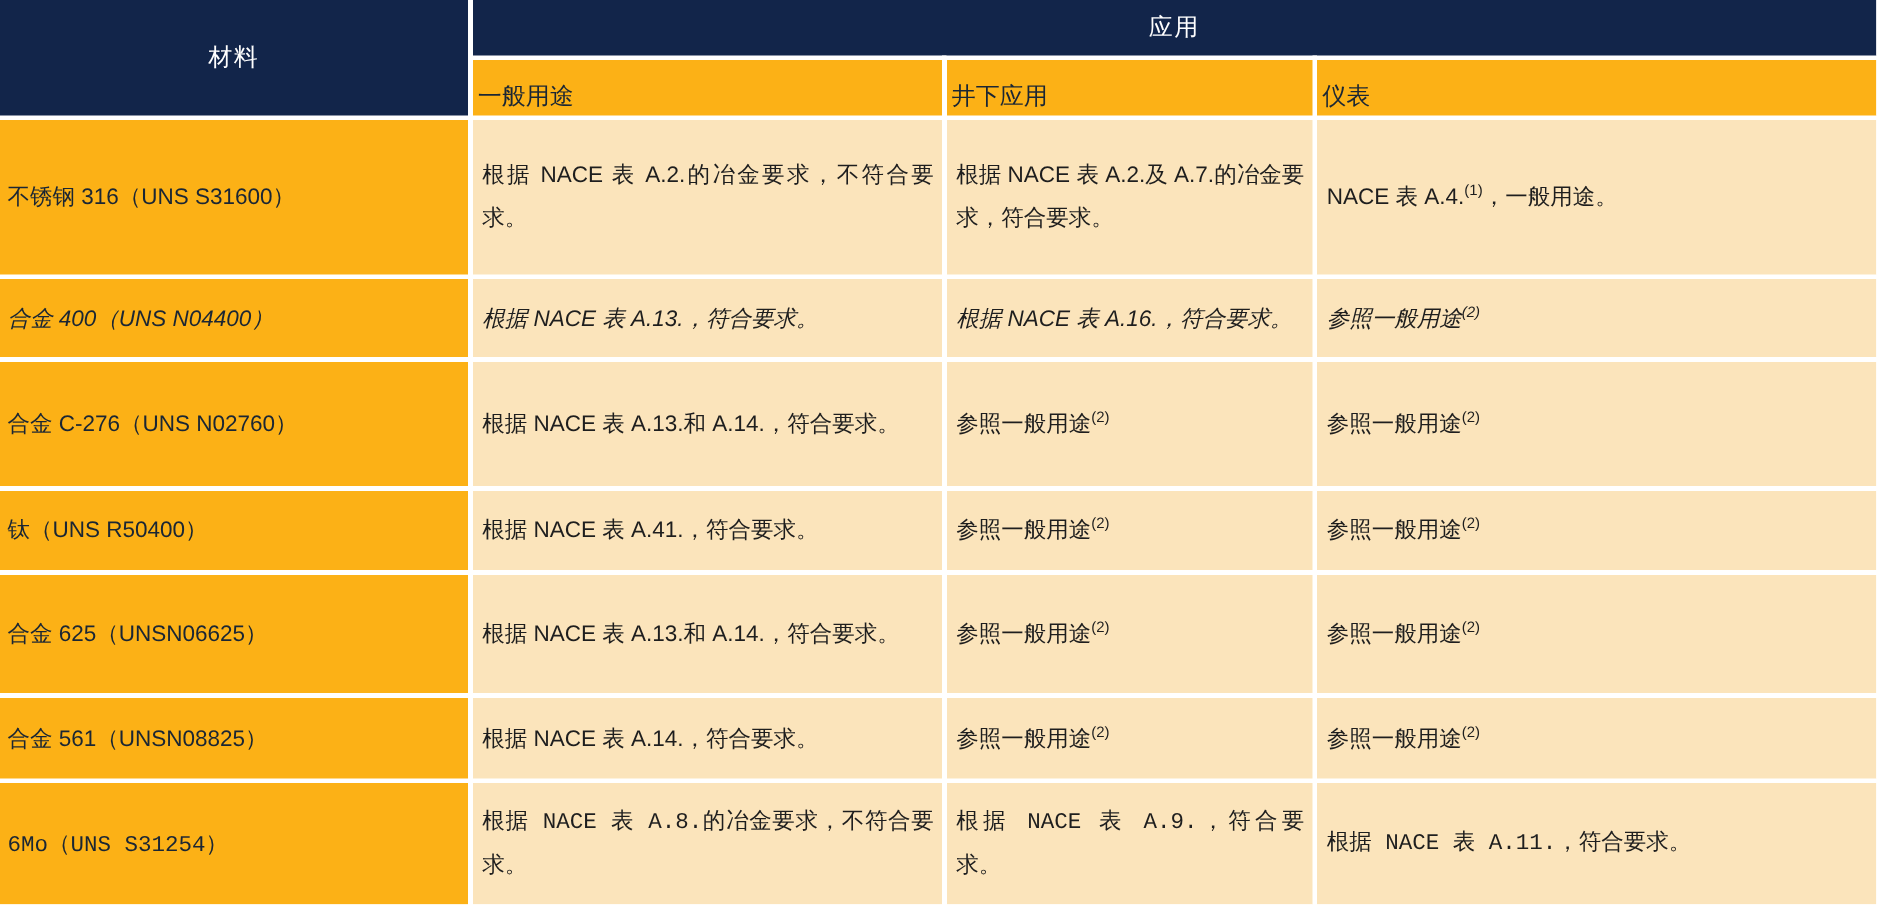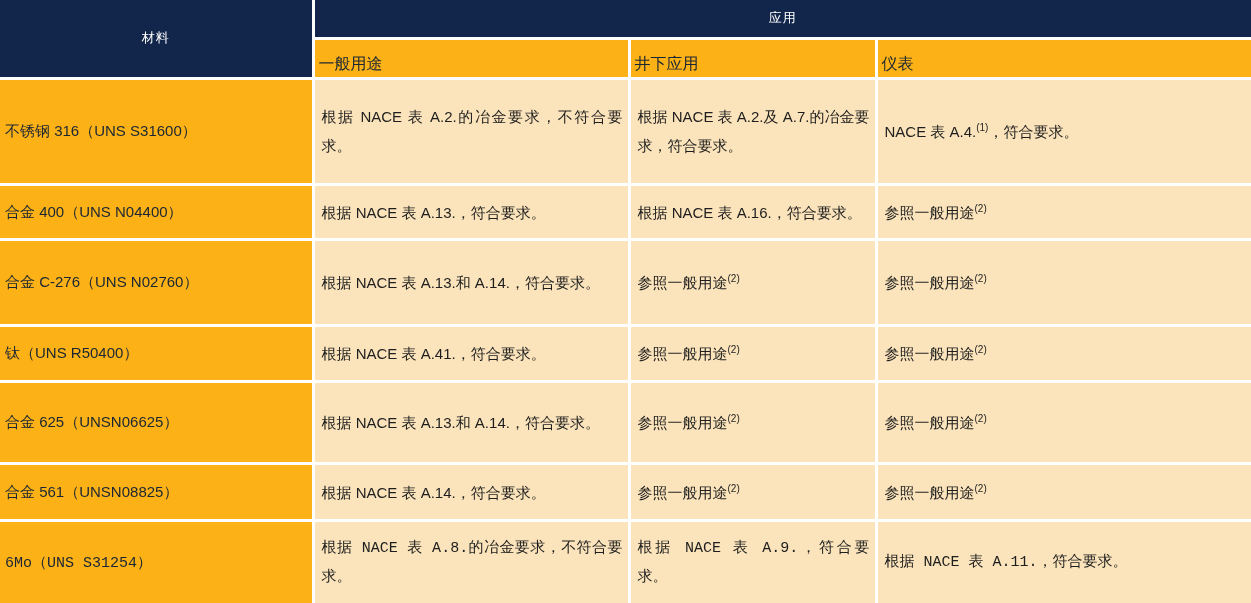--- a/index.html
+++ b/index.html
@@ -24,21 +24,21 @@
     margin:0;overflow:hidden;
   }
   
   table.mat-table tr:first-child>th{border-top:0;}
   table.mat-table th:first-child,table.mat-table td:first-child{border-left:0;}
   table.mat-table th:last-child,table.mat-table td:last-child{border-right:0;}
   table.mat-table tbody tr:last-child>td{border-bottom:0;font-family:Liberation Mono, monospace;}
 
   th.navy{
     background:var(--navy);color:#FFFFFF;
-    font-size:13px;font-weight:normal;text-align:center;vertical-align:middle;
+    font-size:16px;font-weight:normal;text-align:center;vertical-align:middle;
     letter-spacing:1px;
     margin-top:48px;
   }
   th.sub{
     background:var(--orange);color:var(--ink-navy);
     font-size:16px;font-weight:normal;text-align:left;vertical-align:middle;
     padding:12px 4px 0 4px;
   }
   td.mat{
     background:var(--orange);color:var(--ink-navy);
@@ -50,21 +50,21 @@
     font-size:15px;vertical-align:middle;text-align:justify;
     padding:0 5px 0 7px;line-height:29px;
   }
   td.cell sup{
     font-size:10px;line-height:0;vertical-align:super;
   }
   
   thead tr.hdr-top{height:38px;}
   thead tr.hdr-sub{height:40px;}
   tbody tr:nth-child(1){height:104px;}
-  tbody tr:nth-child(2){height:53px;}
+  tbody tr:nth-child(2){height:53px;font-style:italic;}
   tbody tr:nth-child(3){height:84px;border-radius:32px;}
   tbody tr:nth-child(4){height:54px;}
   tbody tr:nth-child(5){height:80px;}
   tbody tr:nth-child(6){height:56px;}
   tbody tr:nth-child(7){height:80px;}
 </style>
 </head>
 <body>
 
 <div class="screen">
@@ -84,21 +84,21 @@
         <th class="sub">一般用途</th>
         <th class="sub">井下应用</th>
         <th class="sub">仪表</th>
       </tr>
     </thead>
     <tbody>
       <tr>
         <td class="mat">不锈钢 316（UNS S31600）</td>
         <td class="cell"><span>根据 NACE 表 A.2.的冶金要求，不符合要求。</span><sup></sup><span></span></td>
         <td class="cell"><span>根据 NACE 表 A.2.及 A.7.的冶金要求，符合要求。</span><sup></sup><span></span></td>
-        <td class="cell"><span>NACE 表 A.4.</span><sup>(1)</sup><span>，符合要求。</span></td>
+        <td class="cell"><span>NACE 表 A.4.</span><sup>(1)</sup><span>，一般用途。</span></td>
       </tr>
       <tr>
         <td class="mat">合金 400（UNS N04400）</td>
         <td class="cell"><span>根据 NACE 表 A.13.，符合要求。</span><sup></sup><span></span></td>
         <td class="cell"><span>根据 NACE 表 A.16.，符合要求。</span><sup></sup><span></span></td>
         <td class="cell"><span>参照一般用途</span><sup>(2)</sup><span></span></td>
       </tr>
       <tr>
         <td class="mat">合金 C-276（UNS N02760）</td>
         <td class="cell"><span>根据 NACE 表 A.13.和 A.14.，符合要求。</span><sup></sup><span></span></td>

